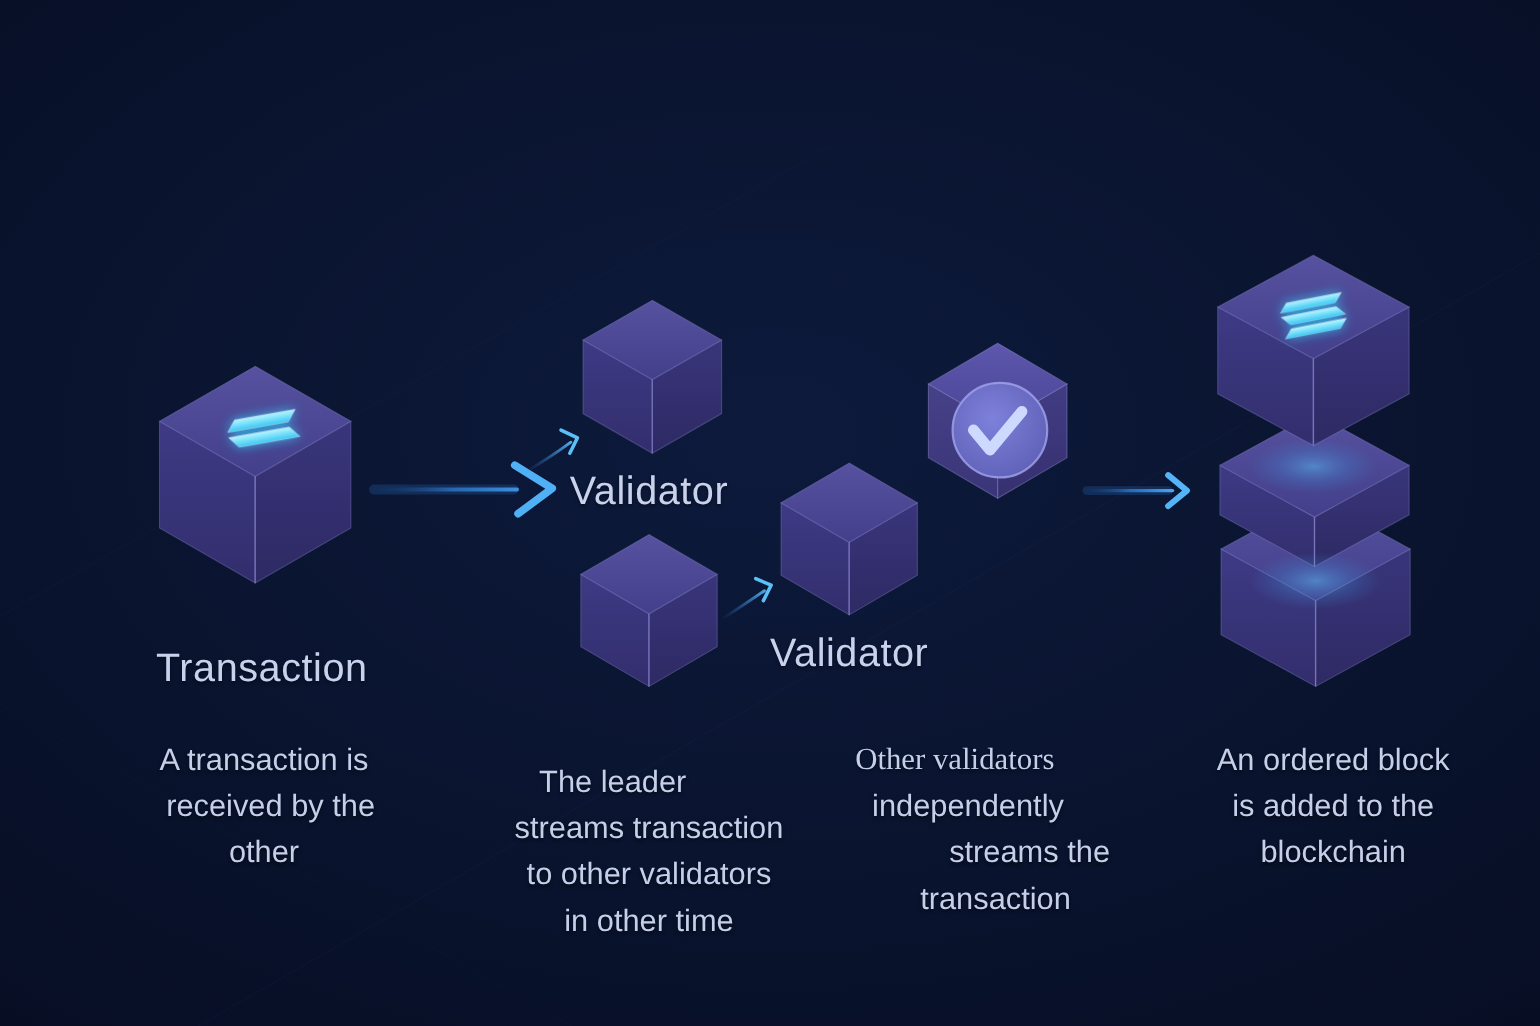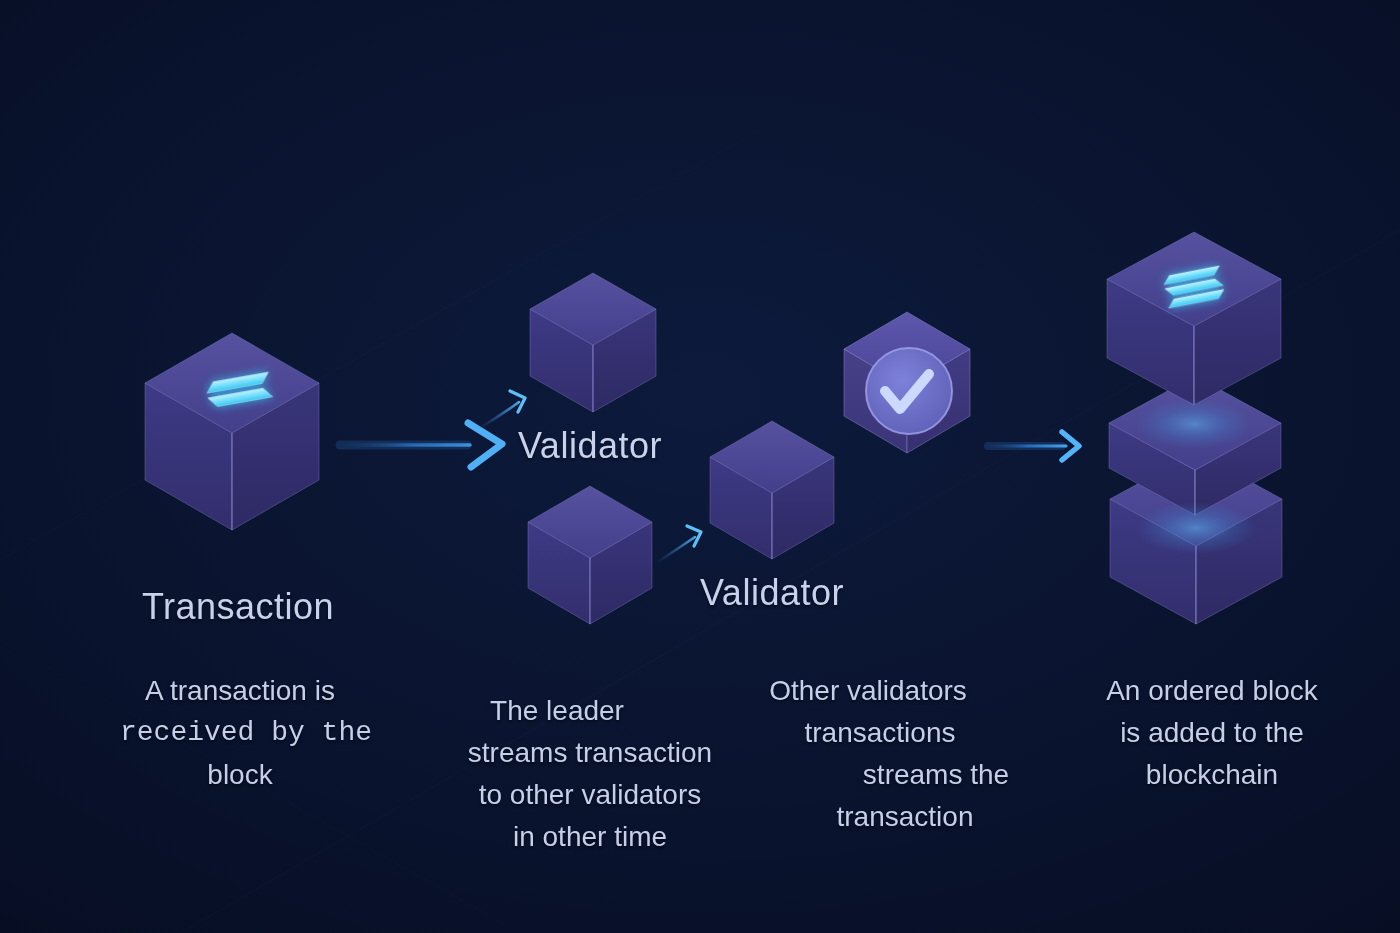--- a/index.html
+++ b/index.html
@@ -36,24 +36,24 @@
     top: 670px;
     text-align: center;
     font-size: 28px;
     line-height: 42px;
     color: #c5cfe9;
     text-shadow: 0 2px 3px rgba(0,0,0,0.5);
   }
   .cap-line { display: block; }
   
   .cap-1 .cap-line:nth-child(1) { transform: translateX(-33px); margin-top: 20px; }
-  .cap-2 .cap-line:nth-child(1) { transform: translateX(-12px); }
+  .cap-2 .cap-line:nth-child(1) { transform: translateX(-12px); font-family: Liberation Serif, serif; }
   .cap-2 .cap-line:nth-child(3) { transform: translateX(56px); }
   .cap-2 .cap-line:nth-child(4) { transform: translateX(25px); }
-  .cap-0 .cap-line:nth-child(2) { transform: translateX(6px); font-family: Liberation Mono, monospace; }
+  .cap-0 .cap-line:nth-child(2) { transform: translateX(6px); }
 </style>
 </head>
 <body>
 
 <div id="canvas">
 
   <svg class="gfx" width="1400" height="933" viewBox="0 0 1400 933">
     <defs>
       <linearGradient id="gTop" x1="0" y1="0" x2="0" y2="1">
         <stop offset="0" stop-color="#56529f"></stop>
@@ -213,31 +213,31 @@
     </g>
   </svg>
 
   <div class="node-label" style="left:88px; top:592px;">Transaction</div>
   <div class="node-label" style="left:440px; top:431px;">Validator</div>
   <div class="node-label" style="left:622px; top:578px;">Validator</div>
 
   <div class="caption cap-0" style="left:40px;">
     <span class="cap-line">A transaction is</span>
     <span class="cap-line">received by the</span>
-    <span class="cap-line">block</span>
+    <span class="cap-line">other</span>
   </div>
   <div class="caption cap-1" style="left:390px;">
     <span class="cap-line">The leader</span>
     <span class="cap-line">streams transaction</span>
     <span class="cap-line">to other validators</span>
     <span class="cap-line">in other time</span>
   </div>
   <div class="caption cap-2" style="left:680px;">
     <span class="cap-line">Other validators</span>
-    <span class="cap-line">transactions</span>
+    <span class="cap-line">independently</span>
     <span class="cap-line">streams the</span>
     <span class="cap-line">transaction</span>
   </div>
   <div class="caption cap-3" style="left:1012px;">
     <span class="cap-line">An ordered block</span>
     <span class="cap-line">is added to the</span>
     <span class="cap-line">blockchain</span>
   </div>
 
 </div>

